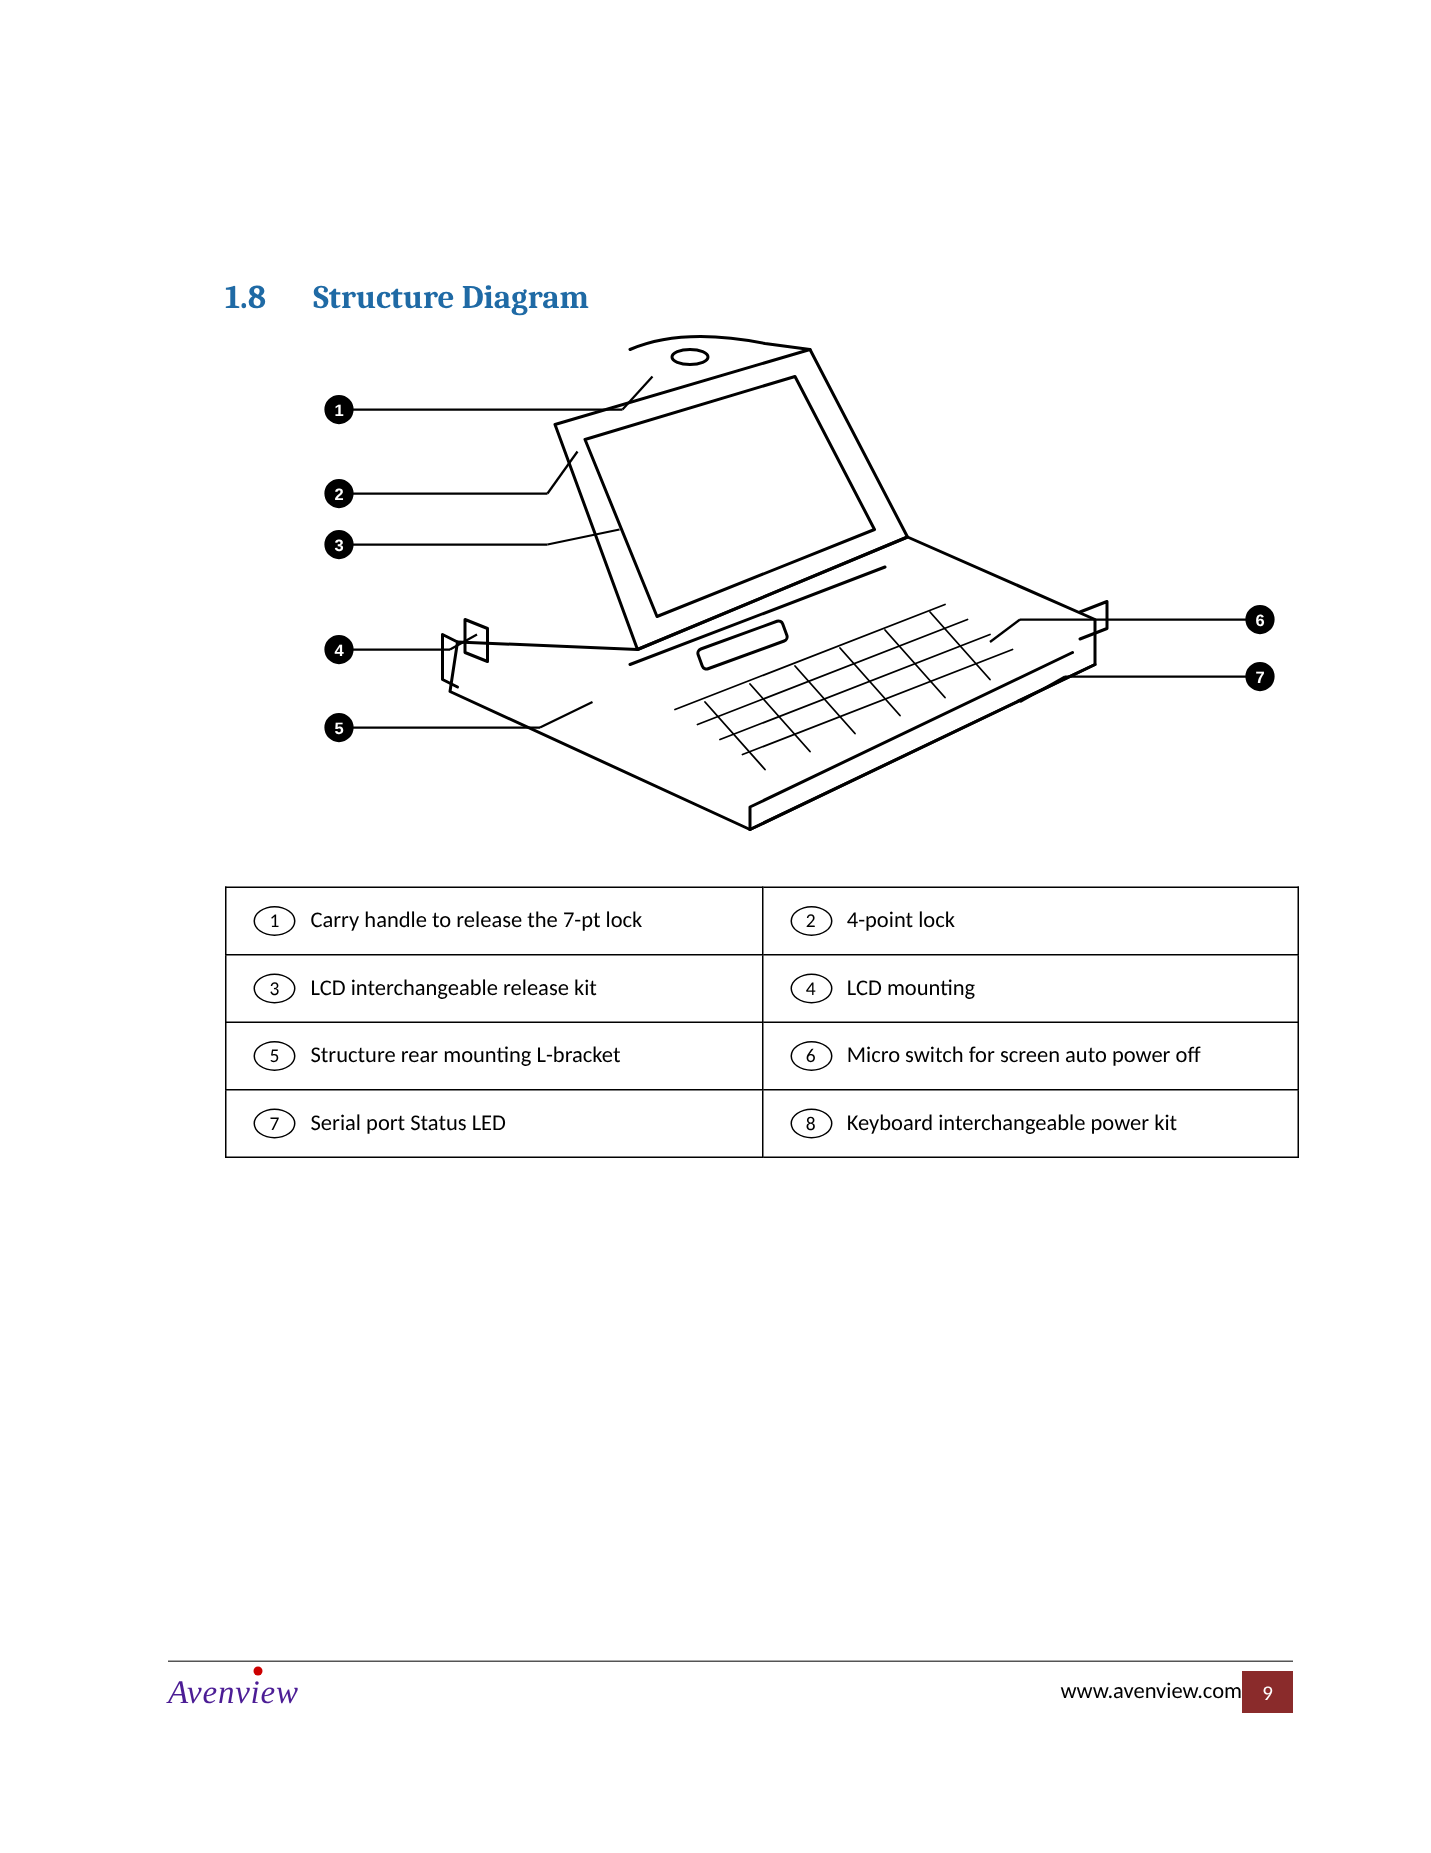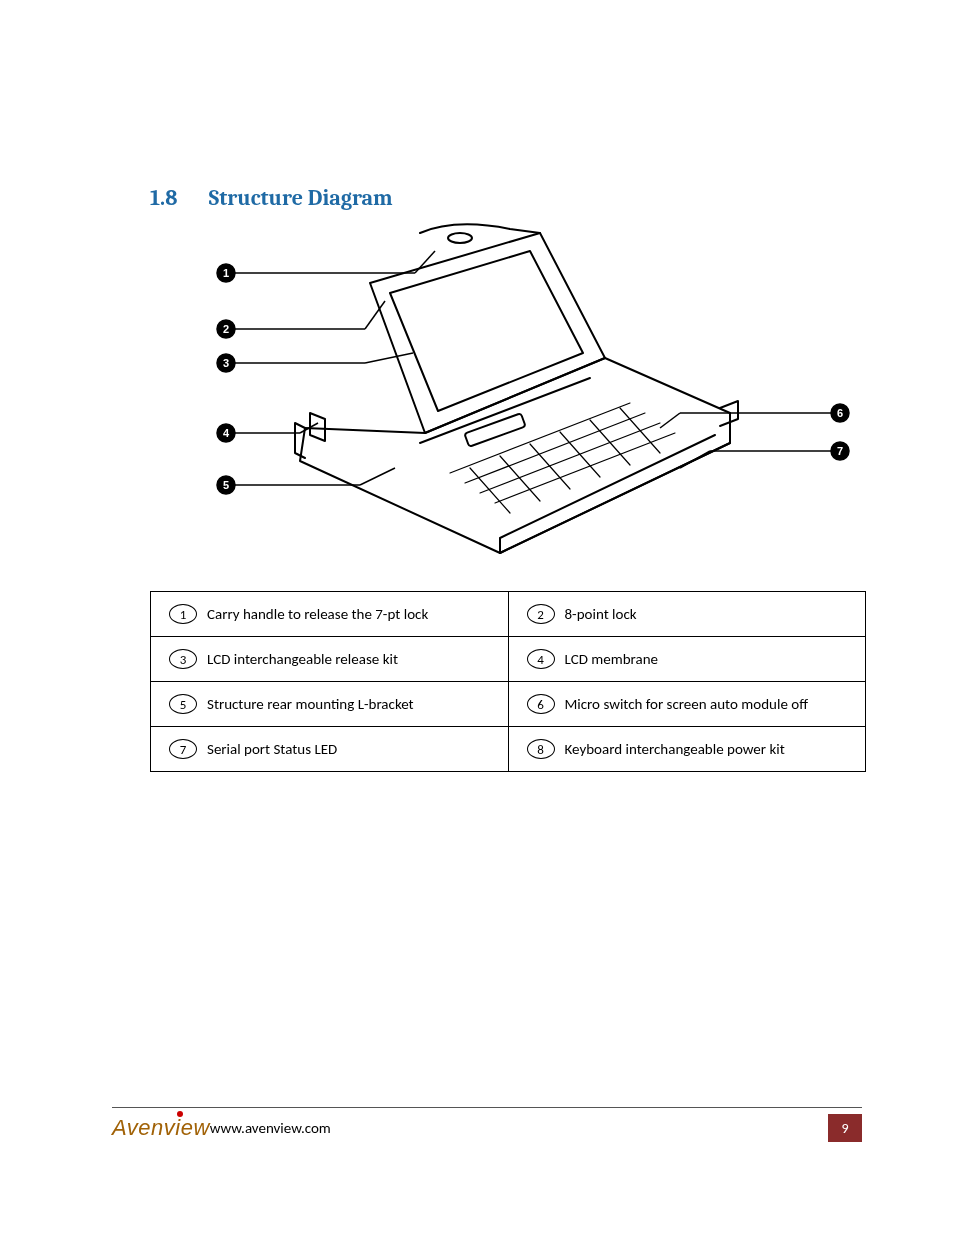--- a/index.html
+++ b/index.html
@@ -9,24 +9,24 @@
   .heading .num{display:inline-block;width:54px}
   .diagram-wrap{position:relative;width:650px;height:350px;margin:12px 0 0 60px}
   .diagram-svg{position:absolute;left:0;top:0}
   .parts-table{margin:18px 0 0 0;border-collapse:collapse;width:716px;border:1px solid #000}
   .parts-table td{border:1px solid #000;padding:12px 18px;vertical-align:middle;font-size:15px}
   .item{display:flex;align-items:center;gap:10px}
   .num-oval{width:26px;height:18px;border:1px solid #000;border-radius:50%;display:flex;align-items:center;justify-content:center;font-size:13px;line-height:1;flex-shrink:0}
   .footer{position:absolute;left:112px;right:92px;bottom:110px}
   .footer-line{border:none;border-top:1px solid #555;margin:0 0 6px 0}
   .footer-row{display:flex;align-items:center}
-  .brand{font-family:Liberation Sans, sans-serif;font-size:22px;font-style:italic;color:#a16207;letter-spacing:.5px;position:relative}
+  .brand{font-family:Liberation Serif, serif;font-size:22px;font-style:italic;color:#4c1d95;letter-spacing:.5px;position:relative}
   .brand .dot{display:inline-block;position:relative}
   .brand .dot::after{content:"";position:absolute;left:2px;top:-4px;width:6px;height:6px;background:#c00;border-radius:50%}
-  .url{flex:1;text-align:left;font-size:15px;color:#000}
+  .url{flex:1;text-align:right;font-size:15px;color:#000}
   .pagenum{width:34px;height:28px;background:#8a2b2b;color:#fff;display:flex;align-items:center;justify-content:center;font-size:14px;margin-left:auto}
 </style>
 </head>
 <body>
 
 <div class="page">
   <div class="content">
     <div class="heading">
       <span class="num">1.8</span>
       <span>Structure Diagram</span>
@@ -115,49 +115,49 @@
           <tr>
         <td style="width:50%">
           <div class="item">
             <span class="num-oval">1</span>
             <span>Carry handle to release the 7-pt lock</span>
           </div>
         </td>
         <td>
           <div class="item">
             <span class="num-oval">2</span>
-            <span>8-point lock</span>
+            <span>4-point lock</span>
           </div>
         </td>
       </tr>
       <tr>
         <td>
           <div class="item">
             <span class="num-oval">3</span>
             <span>LCD interchangeable release kit</span>
           </div>
         </td>
         <td>
           <div class="item">
             <span class="num-oval">4</span>
-            <span>LCD membrane</span>
+            <span>LCD mounting</span>
           </div>
         </td>
       </tr>
       <tr>
         <td>
           <div class="item">
             <span class="num-oval">5</span>
             <span>Structure rear mounting L-bracket</span>
           </div>
         </td>
         <td>
           <div class="item">
             <span class="num-oval">6</span>
-            <span>Micro switch for screen auto module off</span>
+            <span>Micro switch for screen auto power off</span>
           </div>
         </td>
       </tr>
       <tr>
         <td>
           <div class="item">
             <span class="num-oval">7</span>
             <span>Serial port Status LED</span>
           </div>
         </td>

